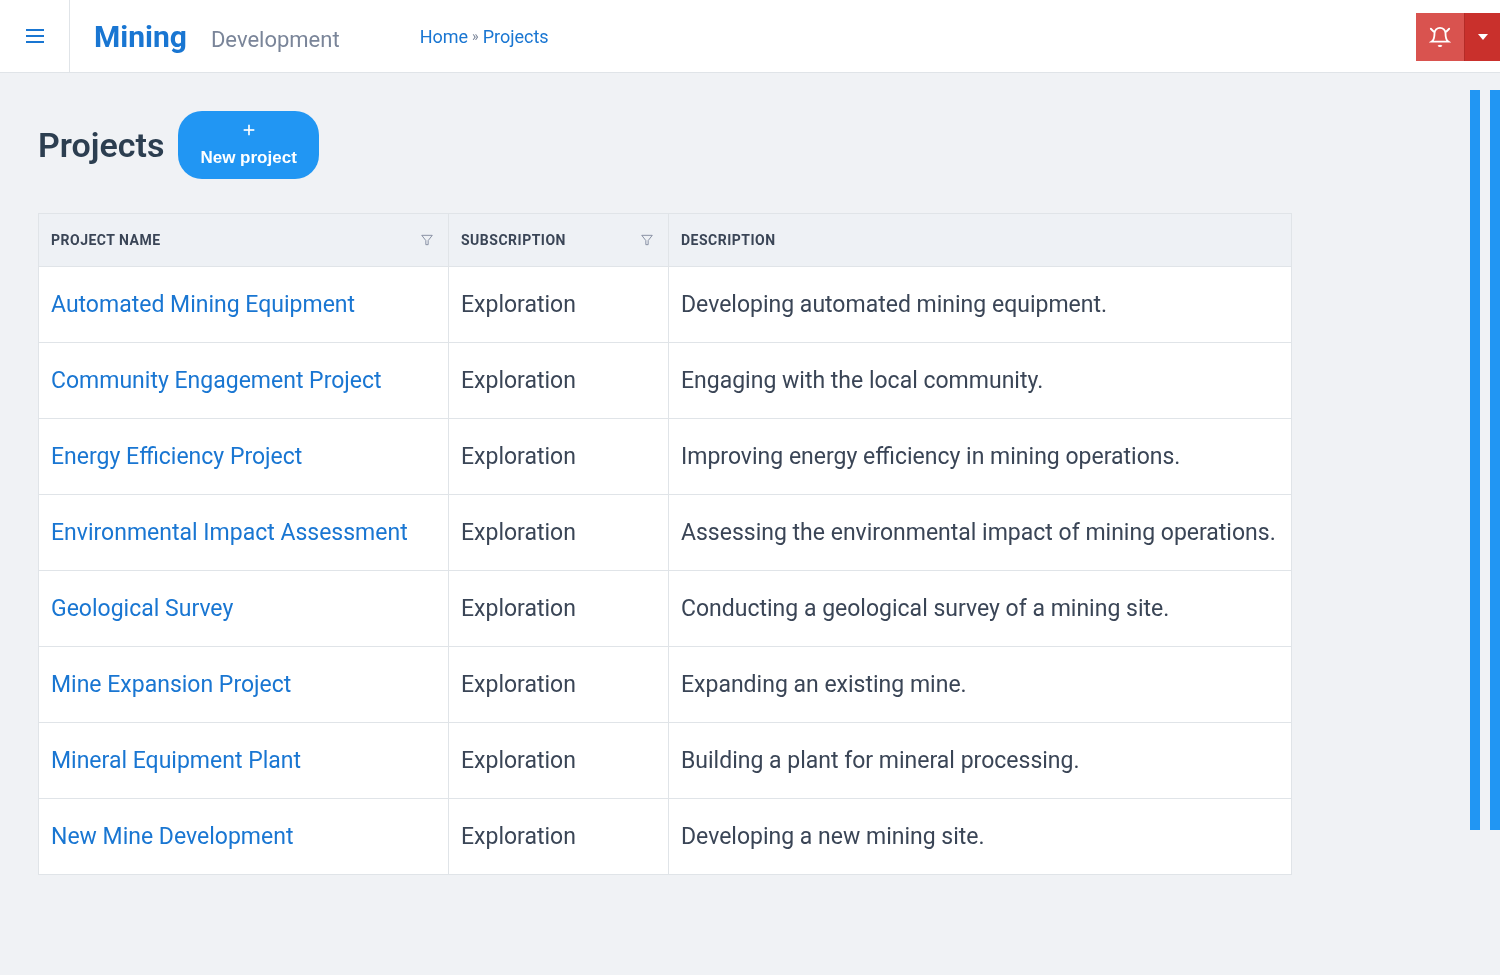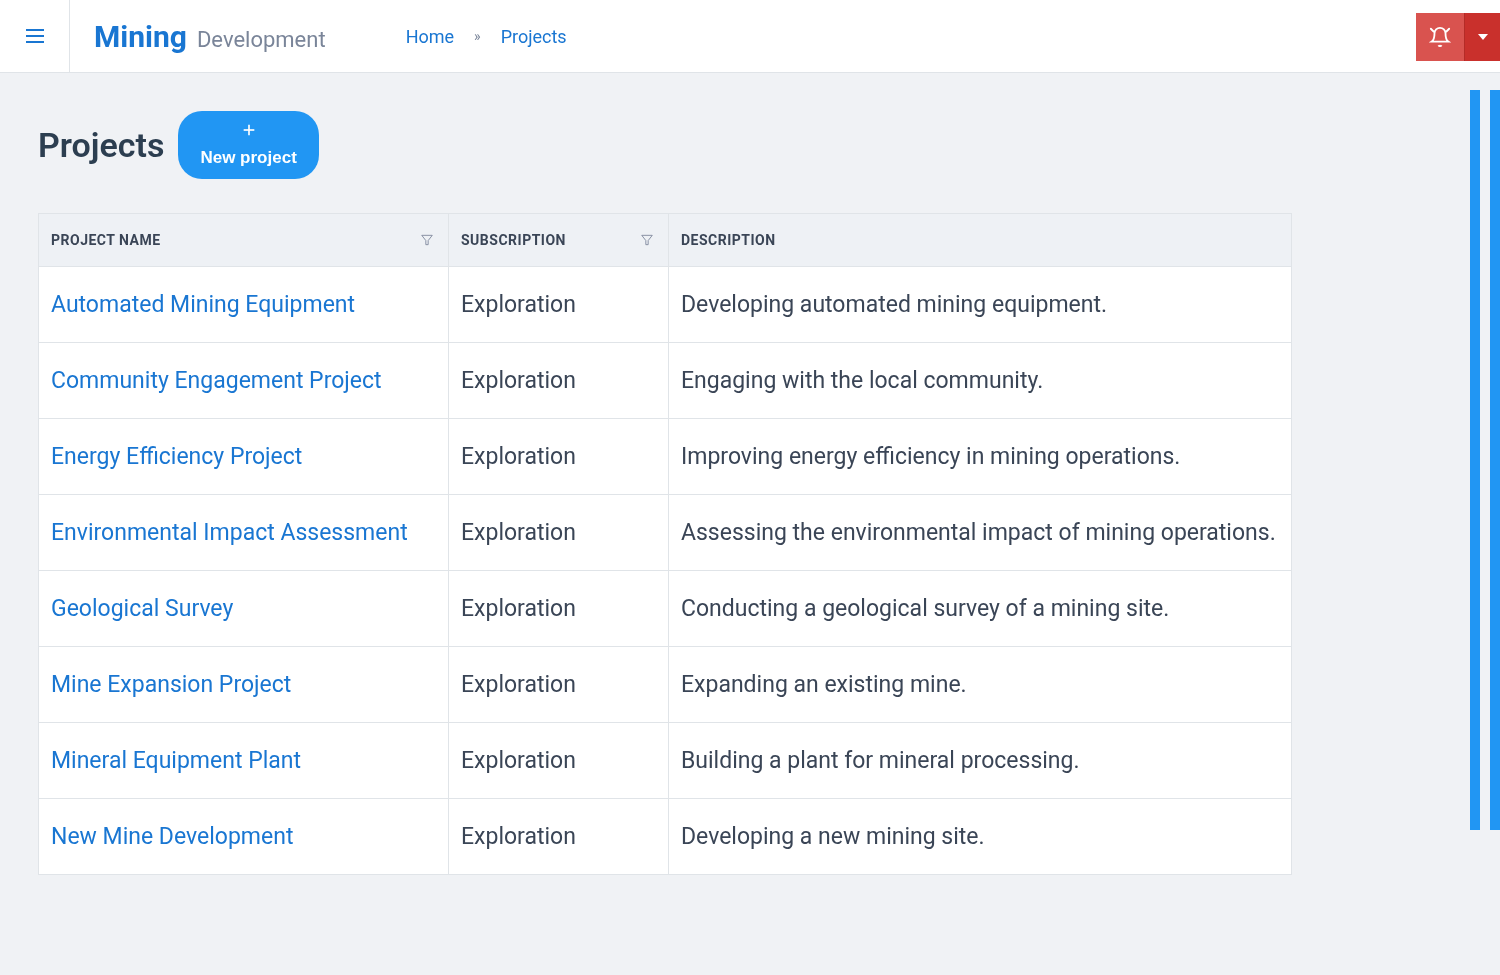--- a/index.html
+++ b/index.html
@@ -36,38 +36,38 @@
     .menu-toggle svg {
       width: 24px;
       height: 24px;
       stroke: #1976d2;
       stroke-width: 2;
     }
     .brand {
       display: flex;
       align-items: baseline;
       padding-left: 24px;
-      gap: 10px;
+      gap: 24px;
     }
     .brand-name {
       font-size: 30px;
       font-weight: 700;
       color: #1976d2;
     }
     .brand-suffix {
       font-size: 22px;
       color: #7a8599;
       font-weight: 400;
     }
     .breadcrumb {
       display: flex;
       align-items: center;
       margin-left: 80px;
       font-size: 18px;
-      gap: 20px;
+      gap: 4px;
     }
     .breadcrumb a {
       color: #1976d2;
       text-decoration: none;
       cursor: pointer;
     }
     .breadcrumb-sep {
       color: #7a8599;
       font-size: 14px;
     }

